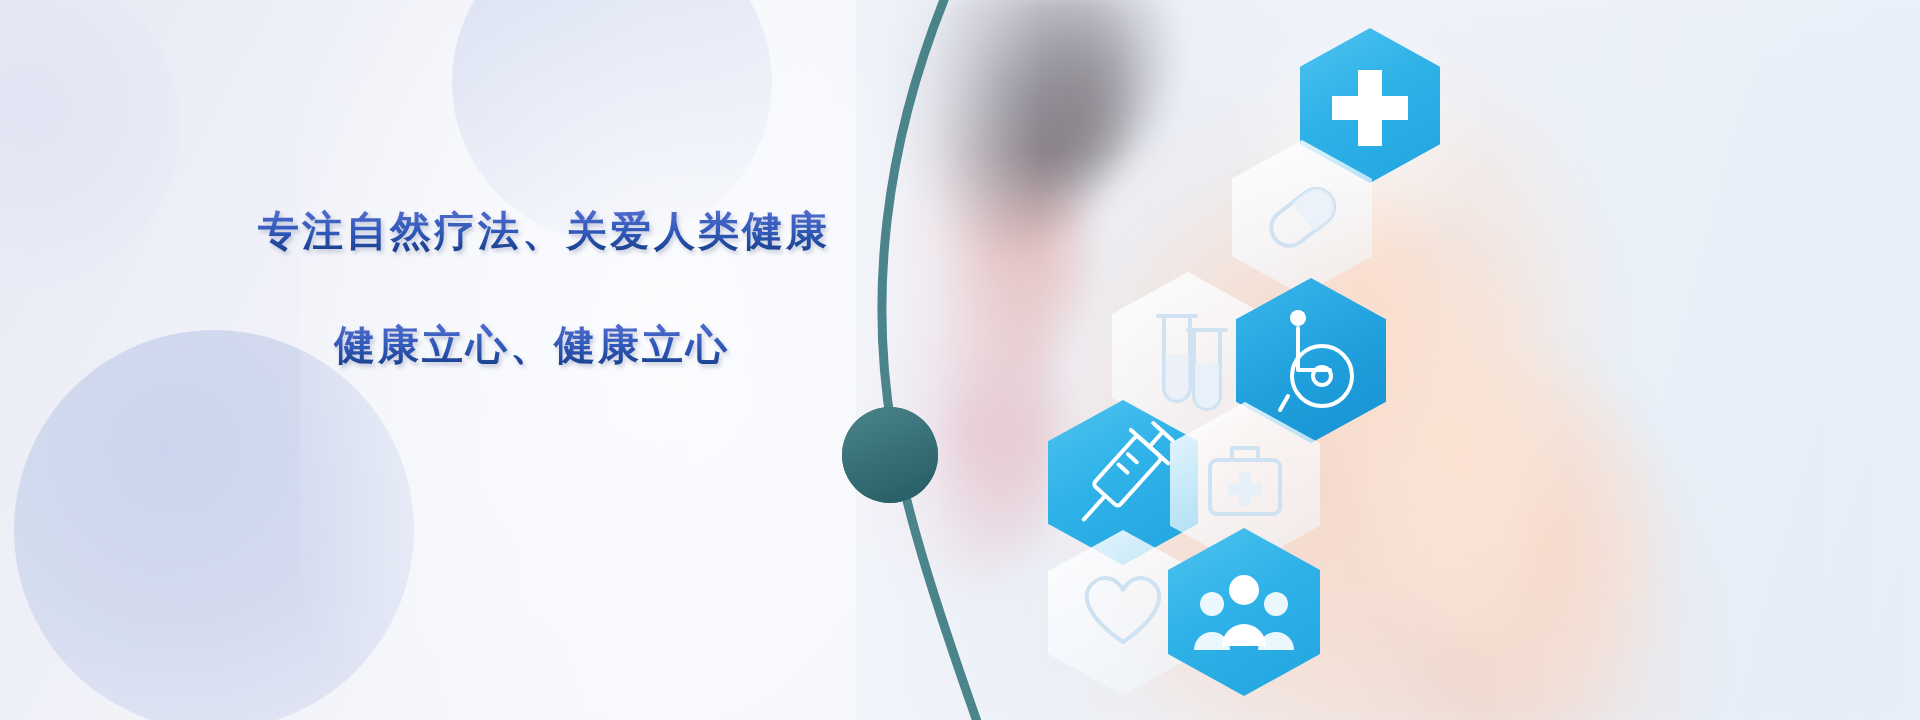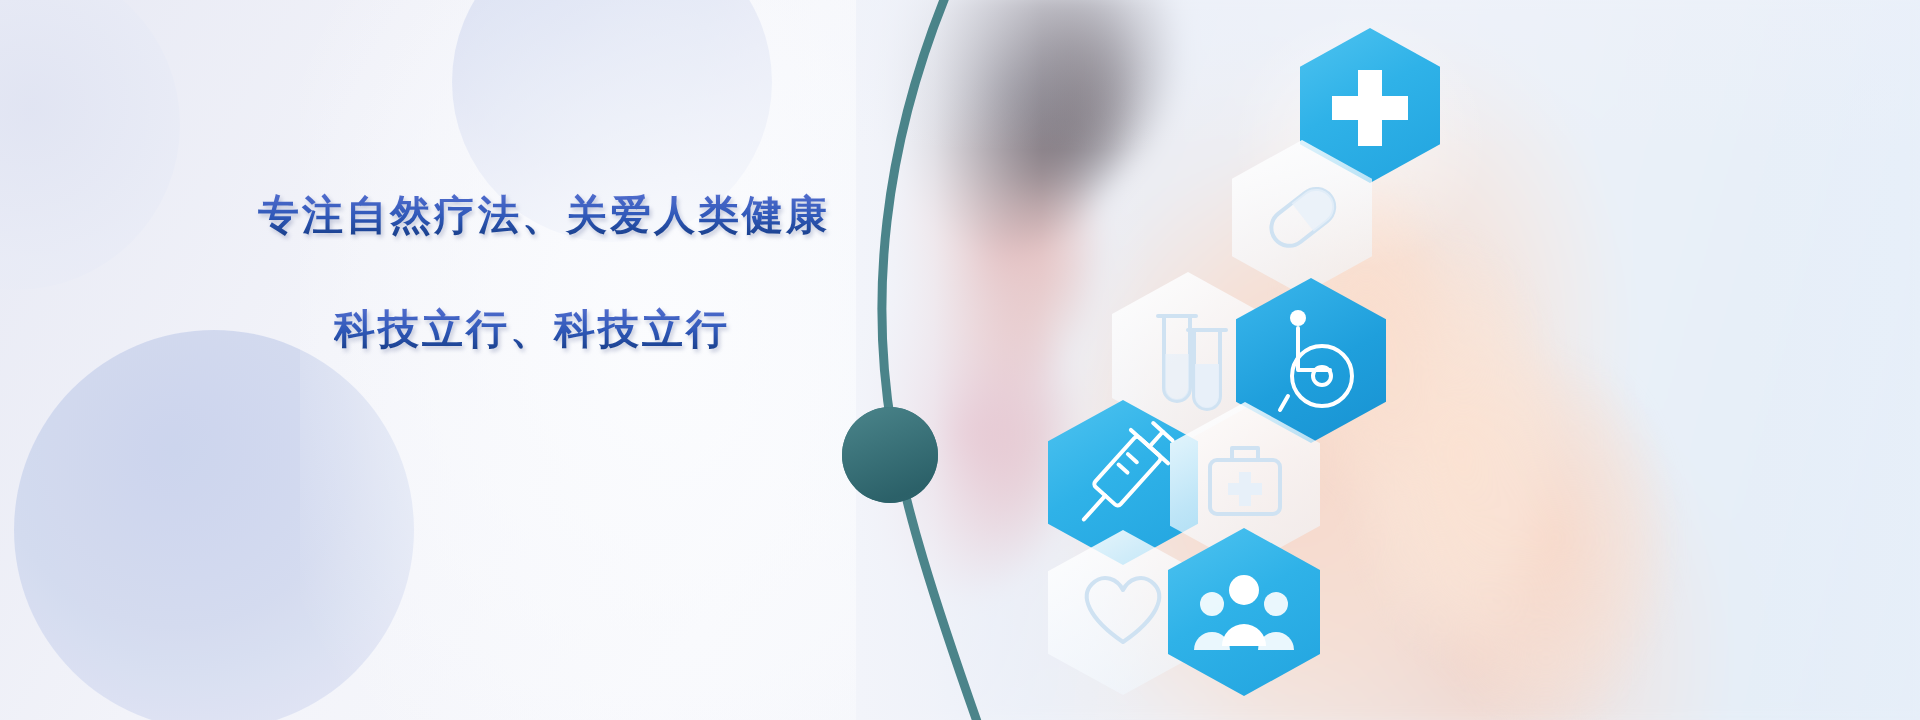--- a/index.html
+++ b/index.html
@@ -32,21 +32,21 @@
     left:-150px; top:-40px; width:330px; height:330px;
     background:radial-gradient(circle at 55% 45%, #dfe3f2 0%, #e8ebf6 60%, rgba(238,240,247,0) 100%);
     opacity:.8;
   }
   #wash-mid {
     position:absolute; left:300px; top:0; width:700px; height:720px;
     background:radial-gradient(ellipse 420px 560px at 52% 46%, #fbfcfe 0%, rgba(251,252,254,.5) 55%, rgba(251,252,254,0) 100%);
   }
 
   
-  #headline { position:absolute; left:0; top:0; width:860px; height:524px; }
+  #headline { position:absolute; left:0; top:16px; width:860px; height:524px; }
   .hl-line {
     position:absolute;
     font-weight:bold;
     letter-spacing:3px;
     white-space:nowrap;
     background:linear-gradient(180deg,#5e77d4 0%,#4a68c9 18%,#2f58b8 52%,#1e4596 80%,#17397f 100%);
     -webkit-background-clip:text; background-clip:text;
     -webkit-text-fill-color:transparent; color:transparent;
     filter:drop-shadow(2px 3px 2px rgba(120,130,170,.40));
   }
@@ -130,21 +130,21 @@
 
 <div id="banner">
 
   <div class="deco-circle" id="circle-left-edge"></div>
   <div class="deco-circle" id="circle-top"></div>
   <div class="deco-circle" id="circle-bottom"></div>
   <div id="wash-mid"></div>
 
   <div id="headline">
     <div class="hl-line" id="hl-line-1">专注自然疗法、关爱人类健康</div>
-    <div class="hl-line" id="hl-line-2">科技立行、科技立行</div>
+    <div class="hl-line" id="hl-line-2">健康立心、健康立心</div>
   </div>
 
   <div id="photo-pane">
     <div id="photo-person"></div>
     <div id="photo-hand"></div>
     <div id="photo-fade-left"></div>
     <div id="photo-fade-top"></div>
     <div id="photo-fade-right"></div>
   </div>
 

